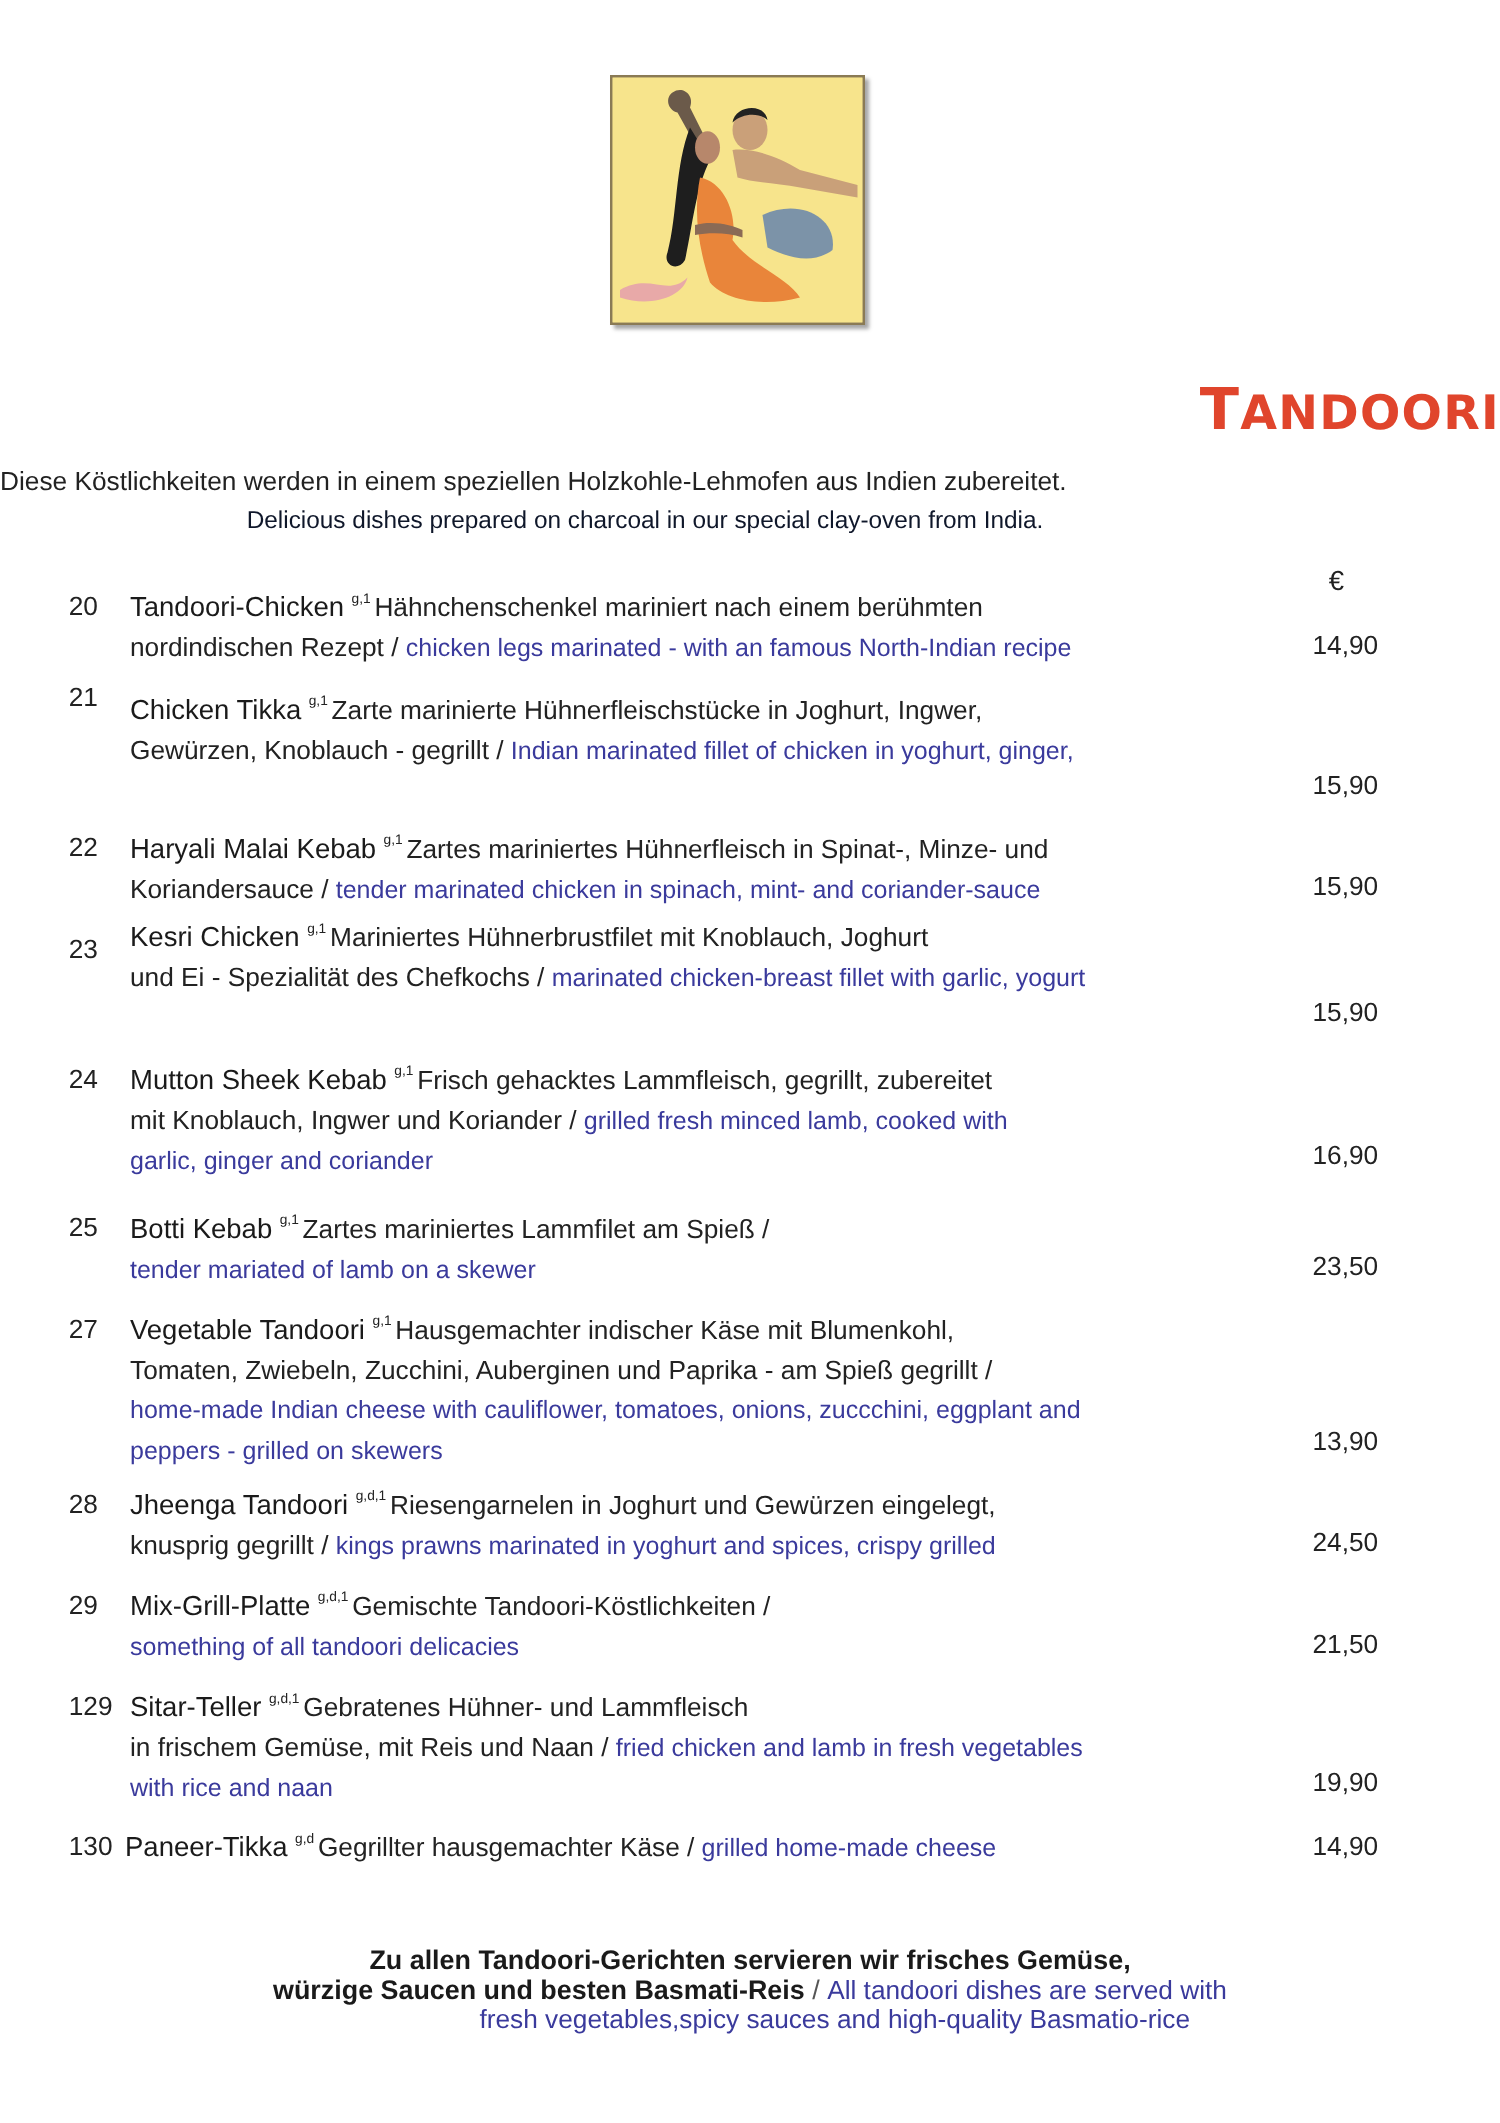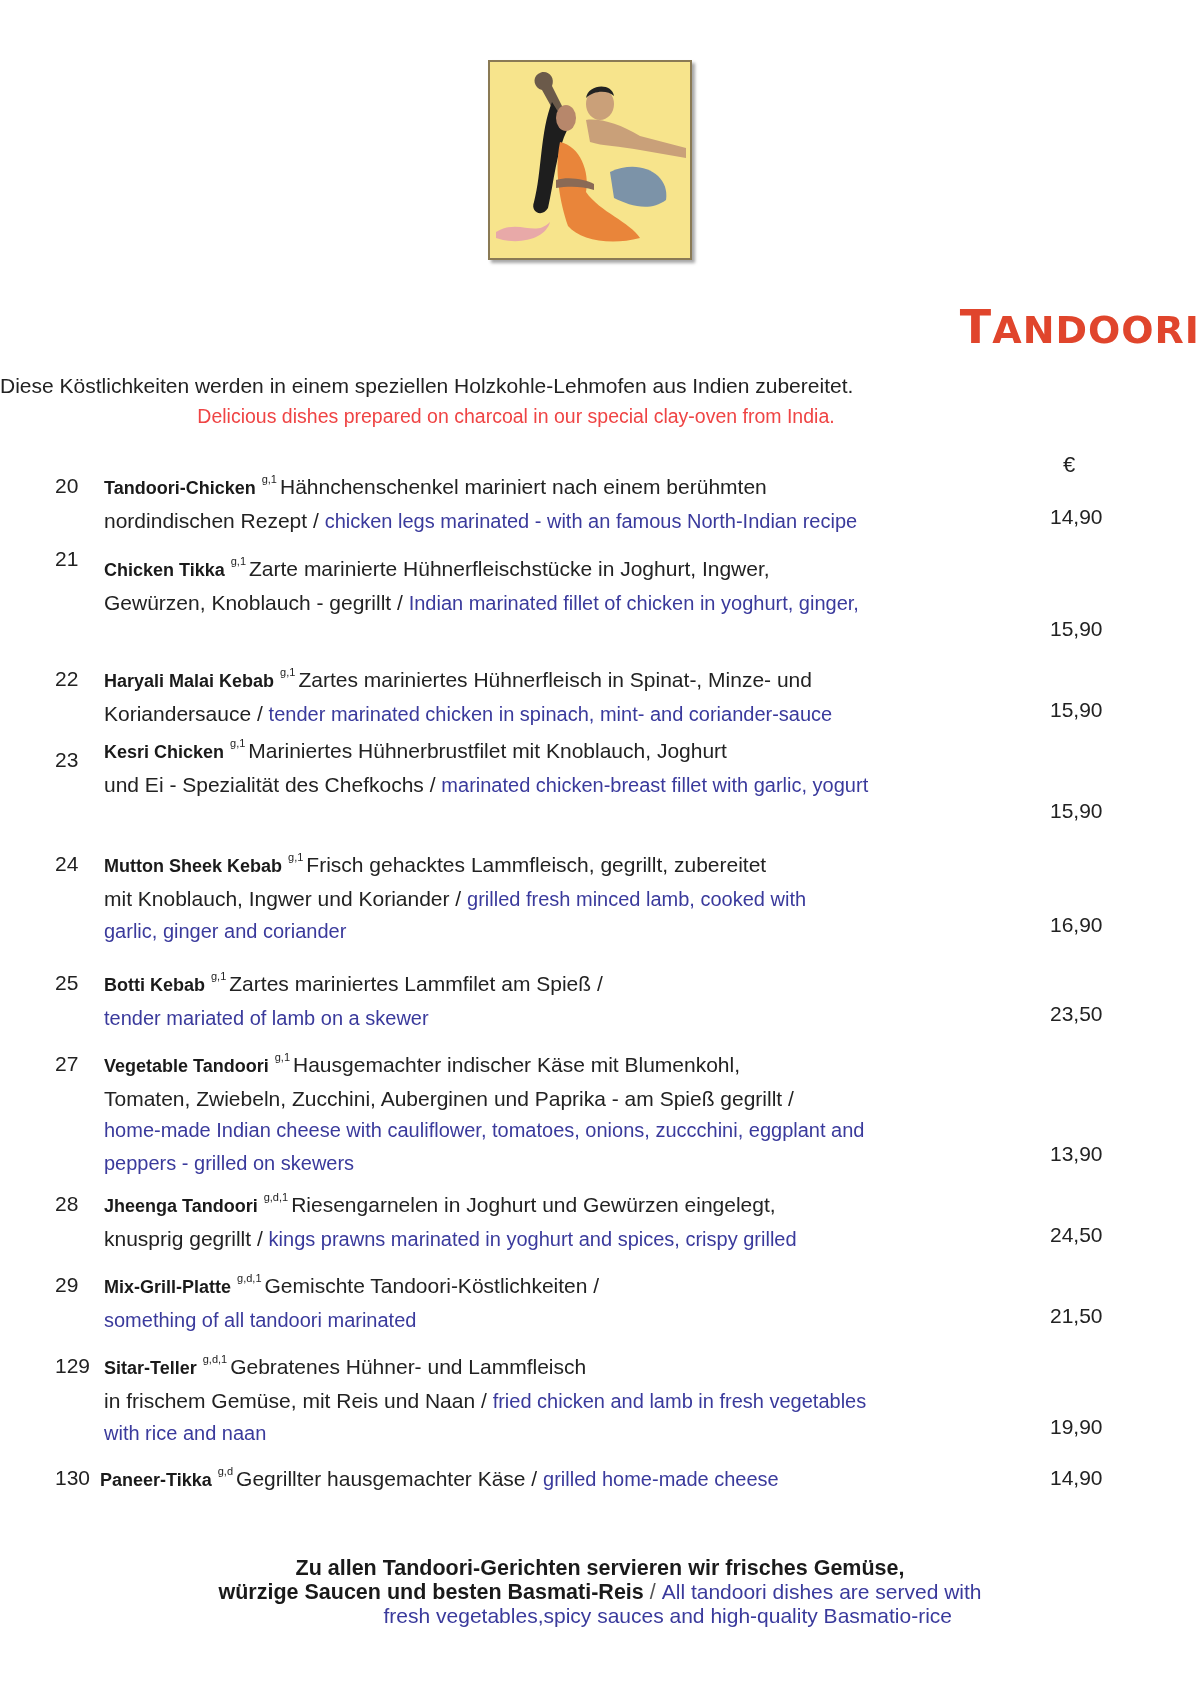--- a/index.html
+++ b/index.html
@@ -19,30 +19,30 @@
     font-family: "DejaVu Sans", sans-serif; font-weight: bold; color: #e0452c;
     font-size: 46px; letter-spacing: 1px; font-variant: small-caps;
   }
   .title .small { font-size: 38px; }
   .intro-de {
     position: absolute; left: 0; width: 1054px; top: 374px; text-align: left;
     font-size: 21px; color: #222;
   }
   .intro-en {
     position: absolute; left: 0; width: 1032px; top: 405px; text-align: center;
-    font-size: 19.5px; color: #ef4444;
+    font-size: 19.5px; color: #0f172a;
   }
   .euro {
     position: absolute; left: 1063px; top: 452px; font-size: 22px; color: #222;
   }
   .item { position: absolute; left: 0; width: 1200px; }
   .num { position: absolute; left: 55px; font-size: 21px; color: #222; }
   .body-text { position: absolute; left: 104px; width: 900px; font-size: 21px; line-height: 31.5px; color: #222; }
   .body-text.left130 { left: 100px; }
-  .name { font-weight: bold; font-size: 18px; color: #1a1a1a; }
+  .name { font-weight: normal; font-size: 22px; color: #1a1a1a; }
   .sup { font-size: 11px; vertical-align: 11px; margin: 0 3px 0 6px; color: #222; }
   .en { color: #3a3a9c; font-size: 20px; }
   .price { position: absolute; left: 1050px; font-size: 21px; color: #222; }
   .footer-de {
     position: absolute; left: 0; width: 1200px; text-align: center;
     font-weight: bold; font-size: 21.5px; color: #1a1a1a; line-height: 24px;
   }
   .footer-en { color: #3a3a9c; font-weight: normal; font-size: 21px; }
   .footer-en-line {
     position: absolute; left: 0; width: 952px; text-align: right;
@@ -156,21 +156,21 @@
     <div><span class="name">Jheenga Tandoori</span><span class="sup">g,d,1</span><span>Riesengarnelen in Joghurt und Gewürzen eingelegt,</span></div>
     <div><span>knusprig gegrillt / </span><span class="en">kings prawns marinated in yoghurt and spices, crispy grilled</span></div>
   </div>
   <span class="price" style="top:41px;">24,50</span>
 </div>
 
 <div class="item" style="top:1263px;">
   <span class="num" style="top:10px;">29</span>
   <div class="body-text">
     <div><span class="name">Mix-Grill-Platte</span><span class="sup">g,d,1</span><span>Gemischte Tandoori-Köstlichkeiten /</span></div>
-    <div><span class="en">something of all tandoori marinated</span></div>
+    <div><span class="en">something of all tandoori delicacies</span></div>
   </div>
   <span class="price" style="top:41px;">21,50</span>
 </div>
 
 <div class="item" style="top:1344px;">
   <span class="num" style="top:10px;">129</span>
   <div class="body-text">
     <div><span class="name">Sitar-Teller</span><span class="sup">g,d,1</span><span>Gebratenes Hühner- und Lammfleisch</span></div>
     <div><span>in frischem Gemüse, mit Reis und Naan / </span><span class="en">fried chicken and lamb in fresh vegetables</span></div>
     <div><span class="en">with rice and naan</span></div>

